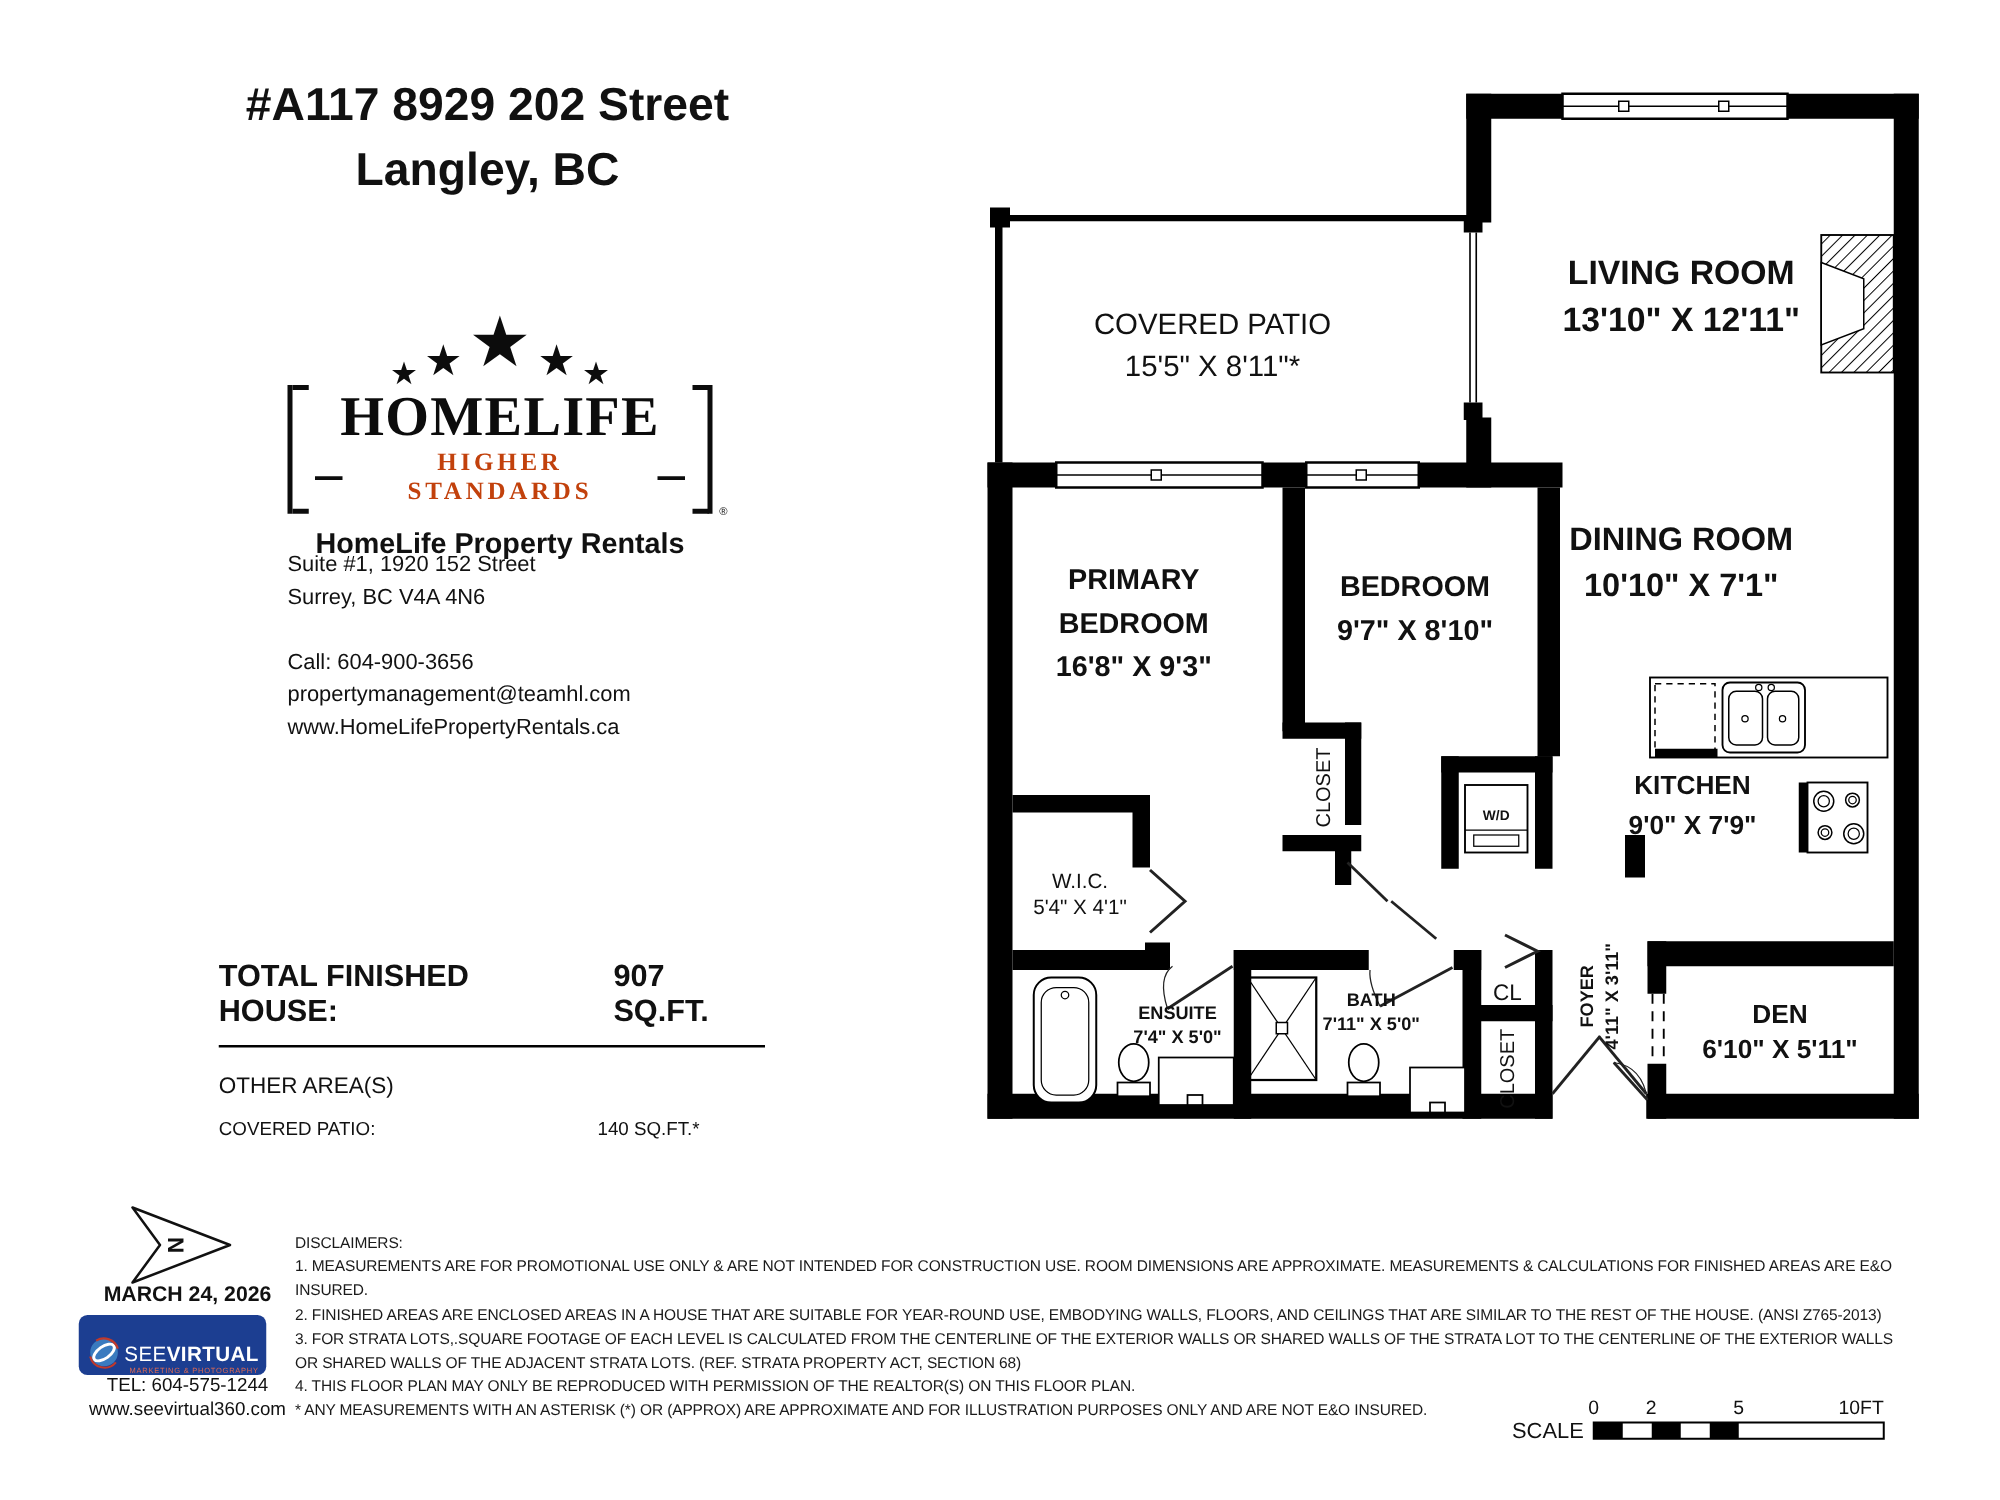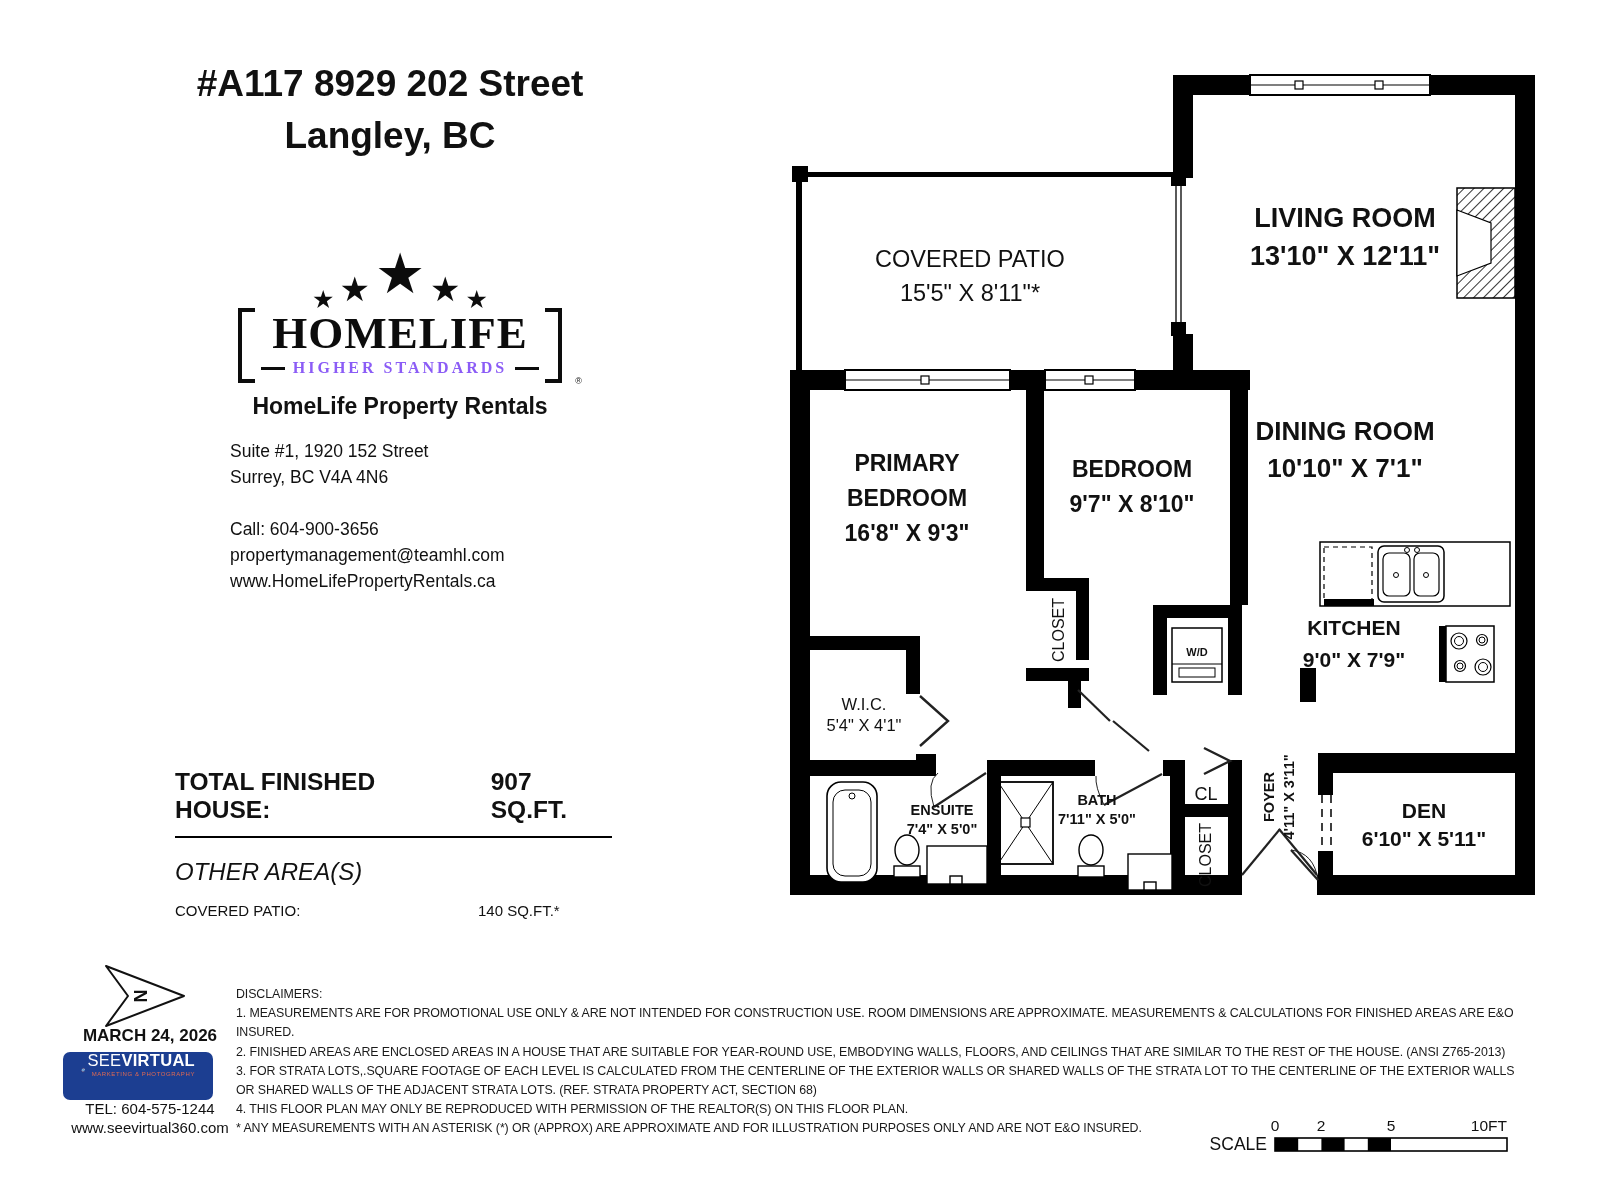--- a/index.html
+++ b/index.html
@@ -19,35 +19,35 @@
   .brk{width:13px;position:relative;}
   .brk.l{border-left:4px solid #0c0c0c;}
   .brk.r{border-right:4px solid #0c0c0c;}
   .brk i{position:absolute;height:4px;width:13px;background:#0c0c0c;left:0;}
   .brk .t{top:0;} .brk .b{bottom:0;}
   .logomid{padding:2px 6px 6px 6px;}
   .hl-name{font-family:"Liberation Serif",serif;font-weight:bold;font-size:45px;
            line-height:46px;letter-spacing:1px;color:#0c0c0c;}
   .hl-tag{display:flex;align-items:center;justify-content:center;gap:8px;margin-top:3px;}
   .hl-tag .dash{width:24px;height:3px;background:#0c0c0c;}
-  .hl-tag .txt{font-family:"Liberation Serif",serif;font-weight:bold;font-size:16px;letter-spacing:3px;color:#8b5cf6;}
+  .hl-tag .txt{font-family:"Liberation Serif",serif;font-weight:bold;font-size:20px;letter-spacing:3px;color:#c2410c;}
   .regmark{position:absolute;right:-12px;bottom:-3px;font-size:9px;}
   .company{font-weight:bold;font-size:23px;margin-top:10px;}
   .contact{left:230px;top:438px;width:340px;text-align:left;font-size:17.5px;line-height:26px;}
   .contact .gap{height:26px;}
   .totals{left:175px;top:768px;width:437px;}
   .totrow{font-weight:bold;font-size:24.5px;display:flex;gap:20px;}
   .totline{border-top:2.5px solid #000;margin-top:12px;width:437px;}
-  .otherhead{font-style:italic;font-size:24px;margin-top:20px;}
+  .otherhead{font-size:18px;margin-top:20px;}
   .otherrow{font-size:15px;margin-top:16px;position:relative;width:437px;}
   .otherrow .val{position:absolute;left:303px;top:0;}
   
   .date{left:60px;top:1026px;width:180px;text-align:center;font-weight:bold;font-size:17px;}
   .sv-badge{left:63px;top:1052px;width:150px;height:48px;border-radius:7px;
-            display:flex;align-items:flex-start;padding:0 18px;box-sizing:border-box;}
+            display:flex;align-items:flex-end;padding:0 6px;box-sizing:border-box;}
   .sv-text{display:flex;flex-direction:column;line-height:1;margin-left:2px;}
   .sv-row1{color:#fff;font-size:16.5px;letter-spacing:0.3px;}
   .sv-row1 .b{font-weight:bold;}
   .sv-row2{color:#e06a52;font-size:6px;letter-spacing:0.6px;margin-top:2px;text-align:right;}
   .sv-tel{left:60px;top:1100px;width:180px;text-align:center;font-size:15px;}
   .sv-web{left:60px;top:1119px;width:180px;text-align:center;font-size:15px;}
   
   .disc{left:236px;top:985px;width:1300px;font-size:12.4px;line-height:19.2px;
         letter-spacing:-0.1px;color:#1a1a1a;}
   .disc div{margin:0;}

